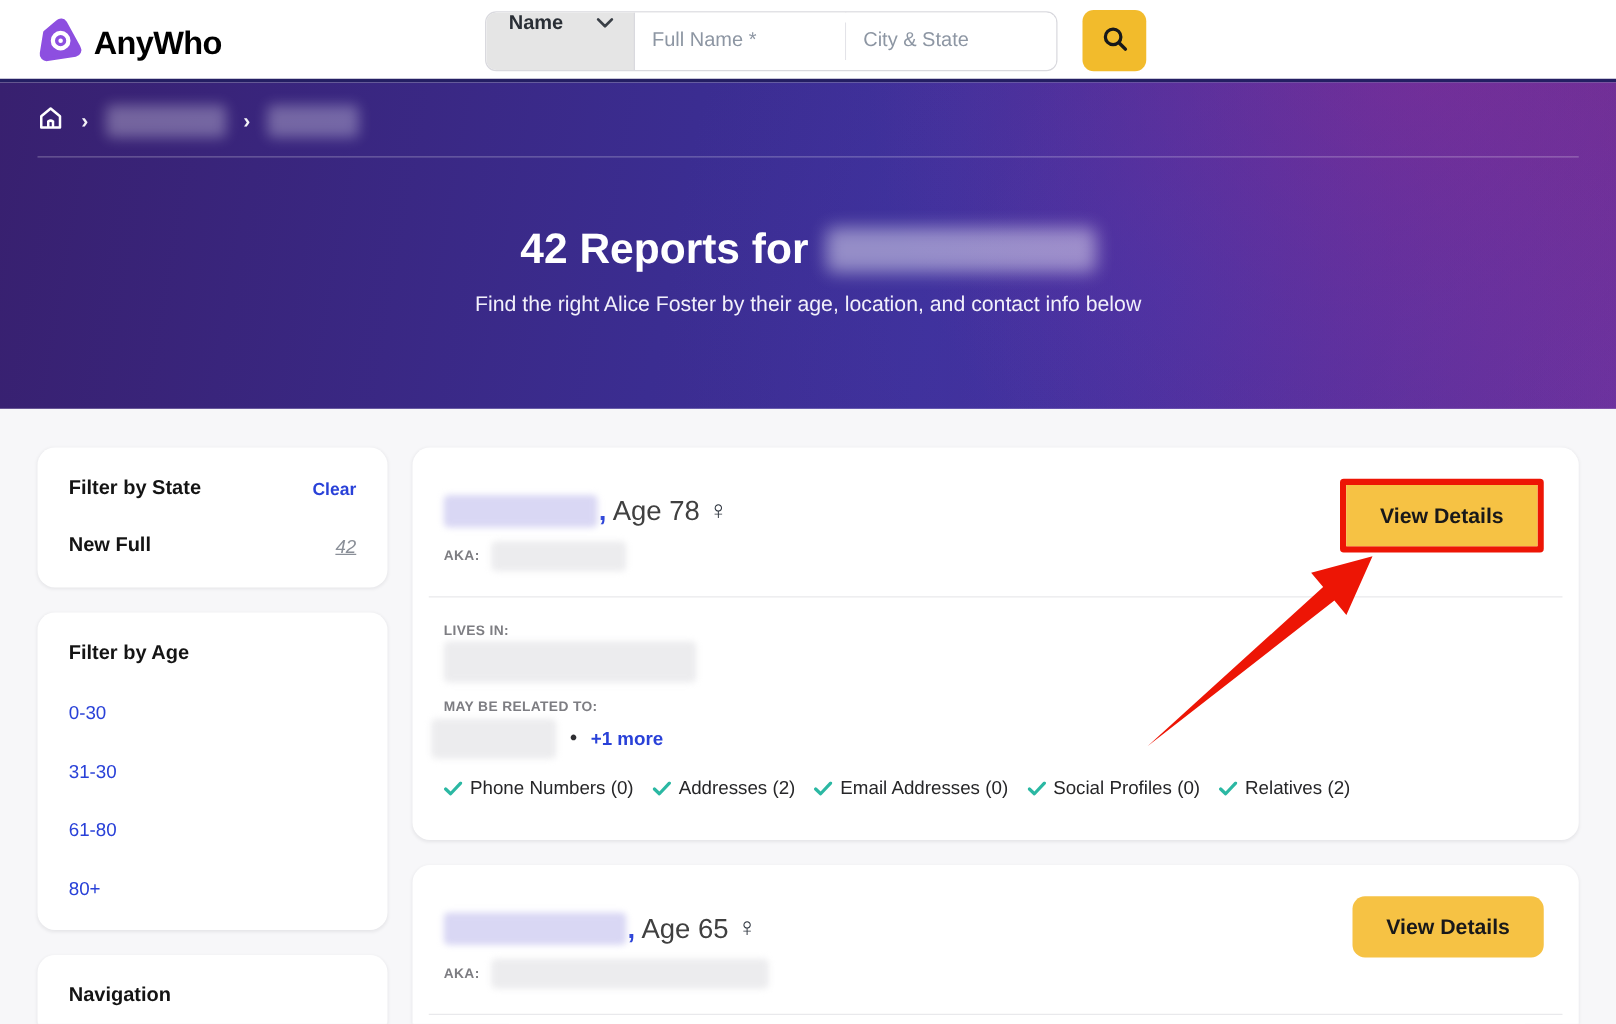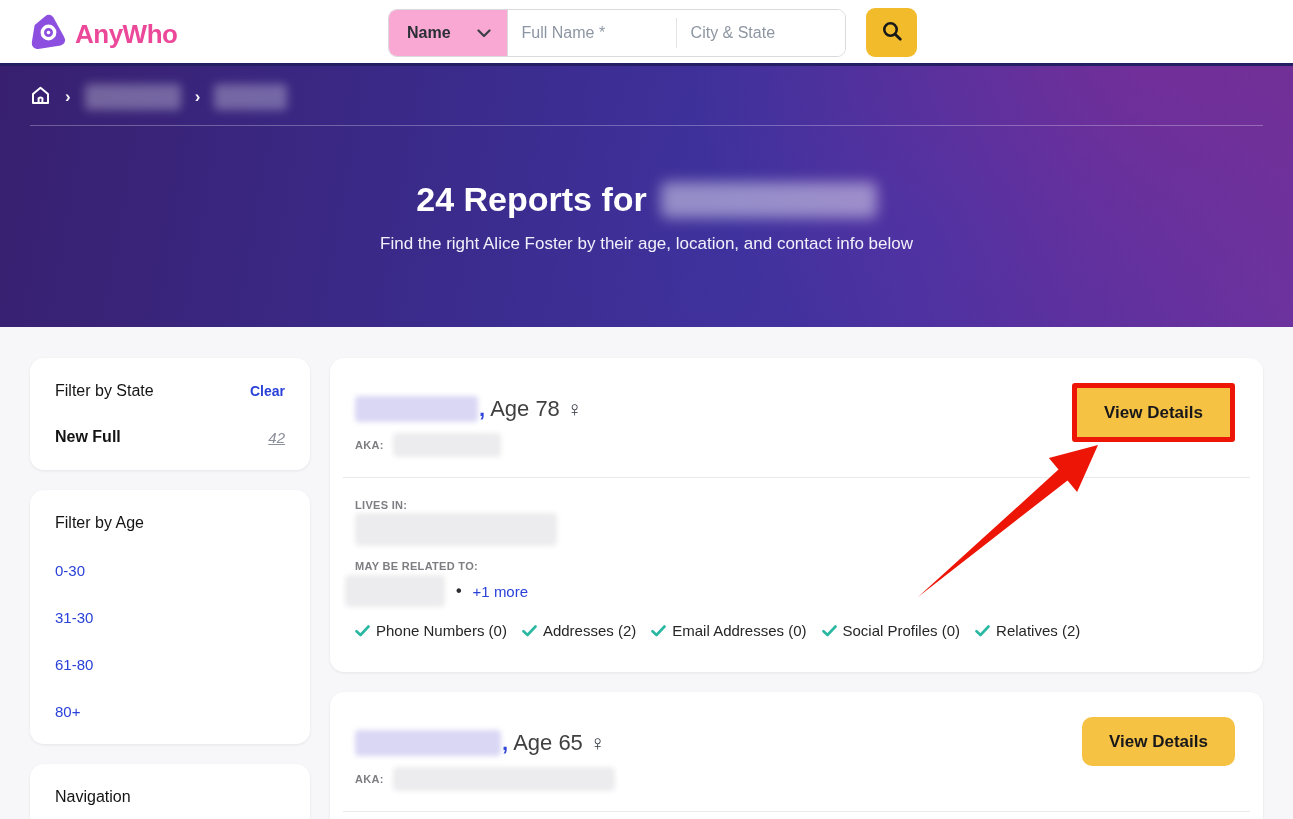--- a/index.html
+++ b/index.html
@@ -2,23 +2,23 @@
 <html><head>
 <meta charset="utf-8">
 <style>
   * { box-sizing: border-box; margin: 0; padding: 0; }
   html,body { width:1293px; height:819px; overflow:hidden; }
   body { font-family:"Liberation Sans", sans-serif; background:#f7f7f9; color:#1a1a1a; }
 
   
   .header { position:relative; height:66px; background:#fff; border-bottom:3px solid #241f63; }
   .logo { position:absolute; left:30px; top:14px; display:flex; align-items:center; gap:9px; }
-  .logo-text { font-size:26px; font-weight:bold; color:#ec4899; letter-spacing:-0.5px; }
+  .logo-text { font-size:26px; font-weight:bold; color:#000000; letter-spacing:-0.5px; }
   .searchbar { position:absolute; left:388px; top:9px; height:48px; display:flex; border:1px solid #d9d9de; border-radius:9px; background:#fff; overflow:hidden; }
-  .search-type { display:flex; align-items:center; gap:26px; padding:0 16px 0 18px; background:#f9a8d4; border-right:1px solid #d9d9de; cursor:pointer; }
+  .search-type { display:flex; gap:26px; padding:0 16px 0 18px; background:#e5e5e5; border-right:1px solid #d9d9de; cursor:pointer; }
   .search-type-label { font-size:16px; font-weight:bold; color:#2a2f36; }
   .search-input { border:none; outline:none; font-size:16px; color:#333; padding:0 14px; width:168px; font-family:"Liberation Sans", sans-serif; }
   .search-input::placeholder { color:#8d96a3; }
   .input-sep { width:1px; background:#e3e3e8; margin:8px 0; }
   .search-btn { position:absolute; left:866px; top:8px; width:51px; height:49px; background:#f2bb2c; border:none; border-radius:9px; cursor:pointer; display:flex; align-items:center; justify-content:center; }
 
   
   .hero { position:relative; height:261px;
     background-image:
       radial-gradient(circle at 88% -10%, rgba(150,45,150,0.45), rgba(150,45,150,0) 38%),
@@ -38,21 +38,21 @@
   .hero-subtitle { text-align:center; font-size:17px; margin-top:15px; color:#f2f0fb; }
 
   
   .content { display:flex; gap:20px; padding:31px 30px 0 30px; }
   .card { background:#fff; border-radius:14px; box-shadow:0 1px 3px rgba(20,20,40,0.08); }
 
   
   .sidebar { width:280px; flex:0 0 280px; display:flex; flex-direction:column; gap:20px; }
   .side-card { padding:24px 25px; }
   .side-row { display:flex; align-items:center; justify-content:space-between; }
-  .side-title { font-size:16px; font-weight:normal; color:#141414; }
+  .side-title { font-size:16px; font-weight:bold; color:#141414; }
   .clear-link { font-size:14px; font-weight:bold; color:#2941d8; cursor:pointer; }
   .state-row { margin-top:28px; }
   .state-name { font-size:16px; font-weight:bold; color:#141414; }
   .state-count { font-size:15px; font-style:italic; color:#8a8f98;text-decoration:underline; }
   .age-link { display:block; margin-top:30px; font-size:15px; color:#2941d8; cursor:pointer; text-decoration:none; }
   .nav-card { min-height:62px; }
 
   
   .main { flex:1; display:flex; flex-direction:column; gap:20px; }
   .report-card { position:relative; padding:25px 28px 28px 25px; }
@@ -79,21 +79,21 @@
   .btn-highlight .view-btn { border-radius:0; display:block; }
 
   .card-divider { border-top:1px solid #e9e9ec; margin:20px -15px 0 -12px; }
 
   .lives-label { margin-top:21px; }
   .lives-chip { width:202px; height:33px; margin-top:2px; }
   .related-label { margin-top:14px; }
   .related-row { display:flex; align-items:center; gap:11px; margin-top:3px; }
   .related-chip { width:100px; height:32px; margin-left:-10px; }
   .bullet { color:#2f2f33; font-size:16px; font-weight:bold; }
-  .more-link { font-size:15px; font-weight:normal; color:#2941d8; cursor:pointer; }
+  .more-link { font-size:15px; font-weight:bold; color:#2941d8; cursor:pointer; }
 
   .stats-row { display:flex; align-items:center; gap:15px; margin-top:15px; flex-wrap:nowrap; }
   .stat-item { display:flex; align-items:center; gap:6px; font-size:15px; color:#262628; white-space:nowrap; }
 
   .arrow-svg { position:absolute; left:0; top:0; overflow:visible; pointer-events:none; z-index:6; }
 </style>
 </head>
 <body>
 
 <div class="header">
@@ -141,21 +141,21 @@
         </svg>
     </span>
     <span class="crumb-sep">›</span>
     <span class="crumb-blur c1"></span>
     <span class="crumb-sep">›</span>
     <span class="crumb-blur c2"></span>
   </div>
   <div class="hero-divider"></div>
 
   <div class="hero-title-row">
-    <span class="hero-title">24 Reports for</span>
+    <span class="hero-title">42 Reports for</span>
     <span class="hero-name-blur"></span>
   </div>
   <div class="hero-subtitle">Find the right Alice Foster by their age, location, and contact info below</div>
 </div>
 
 <div class="content">
 
   <div class="sidebar">
     <div class="card side-card">
       <div class="side-row">

